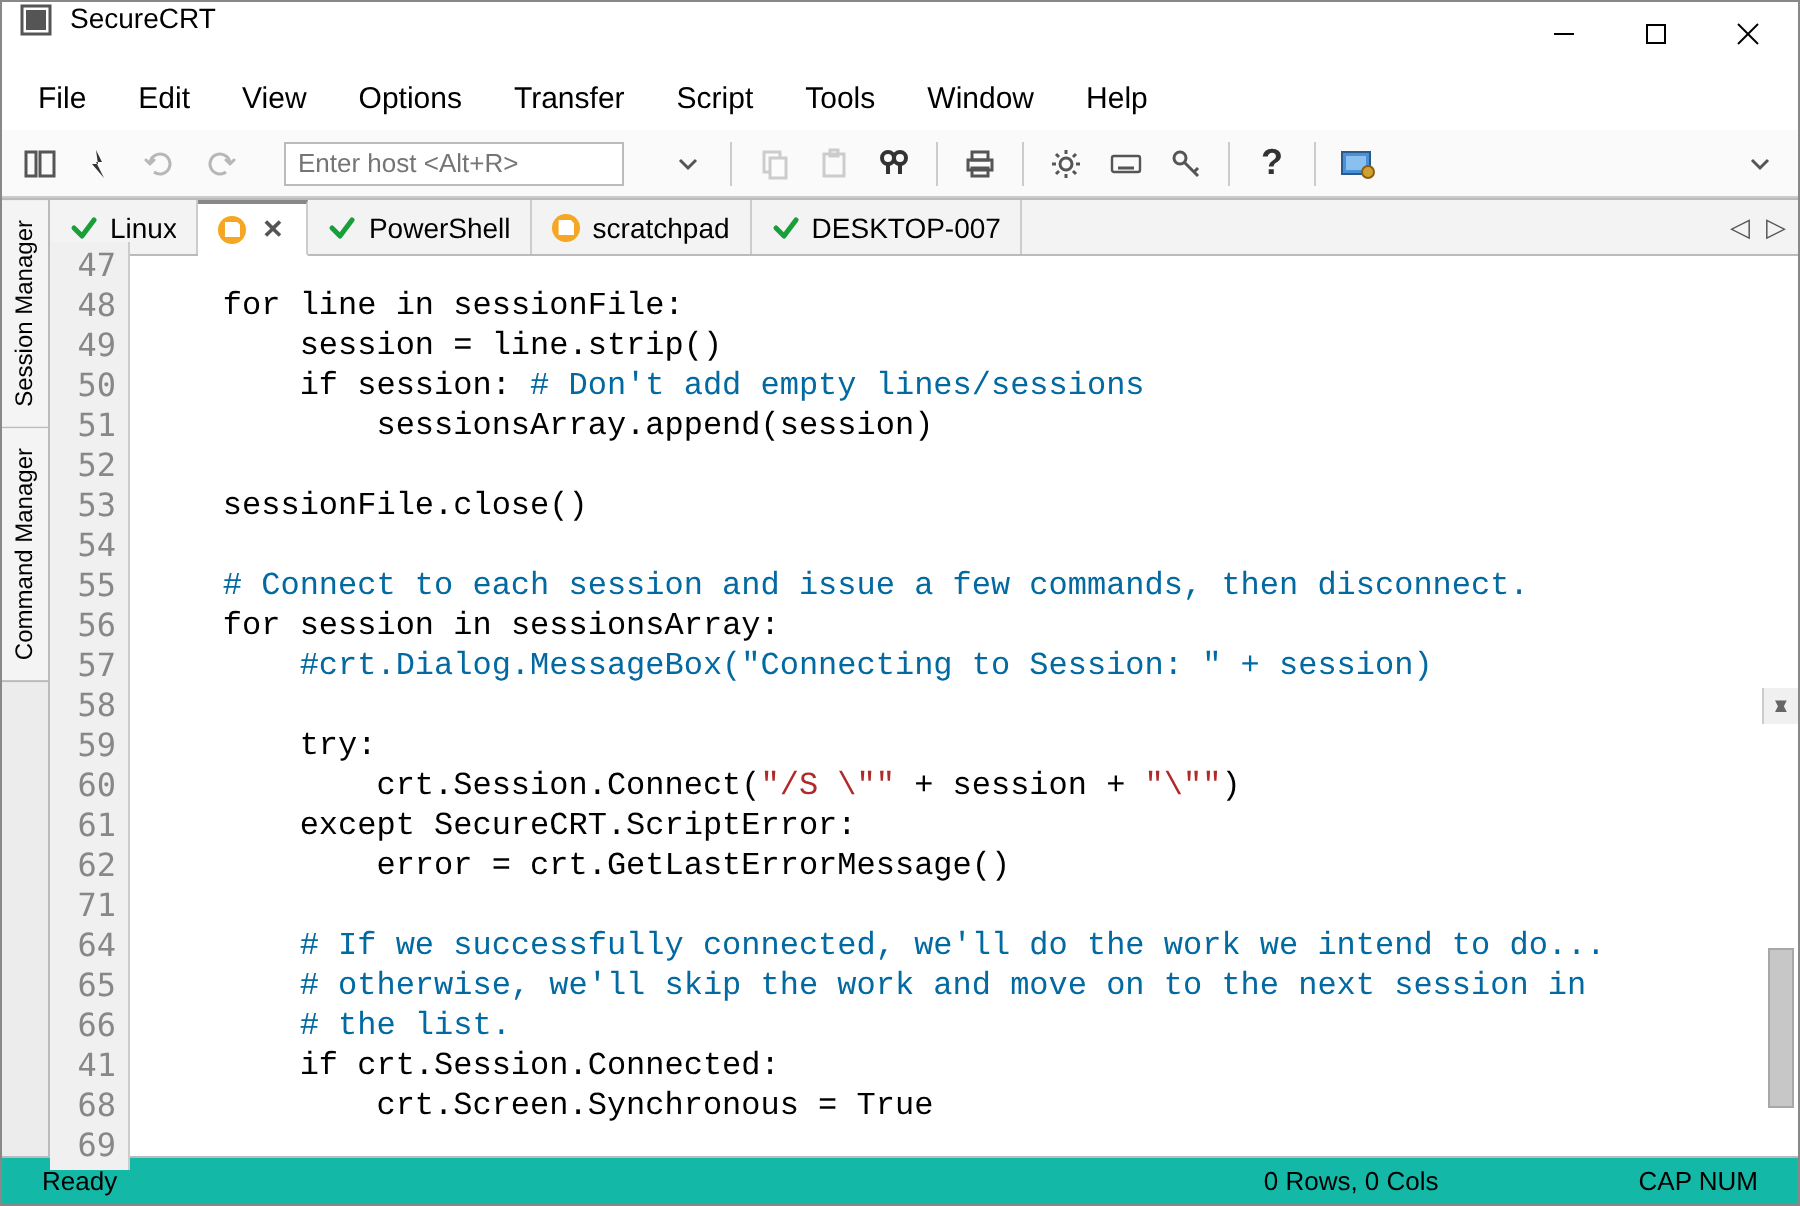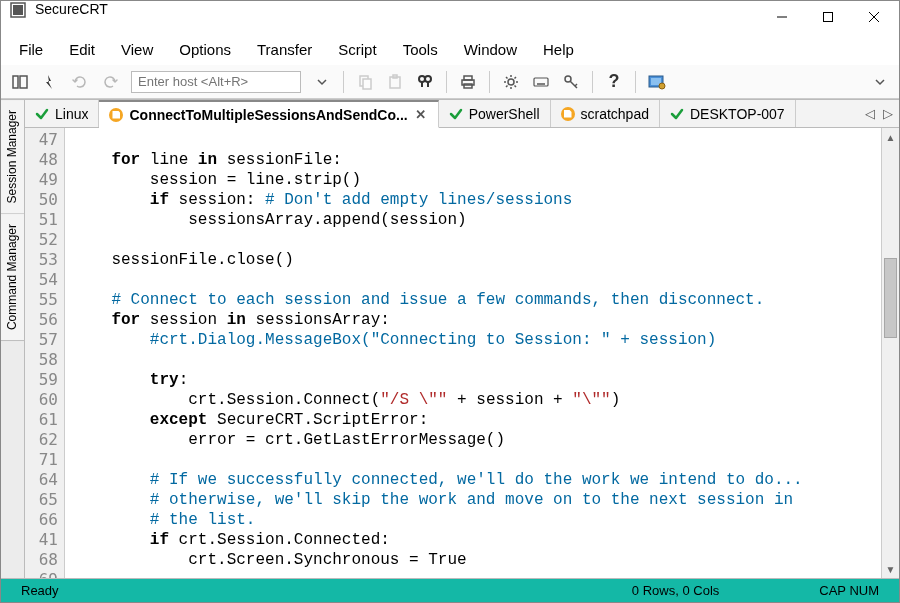--- a/index.html
+++ b/index.html
@@ -12,46 +12,46 @@
   .titlebar .spacer { flex: 1; }
   .winbtn { width: 46px; height: 32px; display: flex; align-items: center; justify-content: center; }
   .winbtn svg { stroke: #000; }
   
   .menubar { height: 28px; display: flex; align-items: flex-start; padding: 0 6px; gap: 2px; background: #fff; }
   .menuitem { padding: 4px 12px; font-size: 15px; border-radius: 0; }
   
   .toolbar { height: 34px; display: flex; align-items: center; padding: 0 6px; gap: 4px; border-bottom: 1px solid #ccc; background: #fafafa; }
   .tbtn { width: 26px; height: 26px; display: flex; align-items: center; justify-content: center; color: #555; }
   .tbtn.disabled { opacity: 0.4; }
-  .toolbar .hostinput { width: 170px; height: 22px; border: 1px solid #bbb; font-size: 13px; padding: 2px 6px; color: #777; background: #fff; margin: 0 4px; }
+  .toolbar .hostinput { width: 170px; height: 22px; border: 1px solid #bbb; font-size: 13px; padding: 2px 6px; color: #777; background: #fff; margin: 0 15px; }
   .tsep { width: 1px; height: 22px; background: #ccc; margin: 0 4px; }
   
   .main { flex: 1; display: flex; min-height: 0; border-top: 1px solid #bbb; }
   .sidebar { width: 24px; background: #ececec; border-right: 1px solid #bbb; display: flex; flex-direction: column; }
   .sidetab { writing-mode: vertical-rl; text-orientation: mixed; transform: rotate(180deg); padding: 10px 4px; font-size: 12px; text-align: center; border-top: 1px solid #bbb; background: #f4f4f4; }
   .content { flex: 1; display: flex; flex-direction: column; min-width: 0; }
   
   .tabstrip { height: 28px; display: flex; align-items: stretch; background: #f3f3f3; border-bottom: 1px solid #bbb; position: relative; }
   .tab { display: flex; align-items: center; padding: 0 10px; gap: 6px; border-right: 1px solid #ccc; font-size: 14px; background: #f3f3f3; max-width: 340px; }
   .tab.active { background: #fff; border-top: 2px solid #888; margin-bottom: -1px; border-bottom: 1px solid #fff; font-weight: bold; }
   .tab .tabicon { width: 14px; height: 14px; display: flex; align-items: center; justify-content: center; }
   .tab .tablabel { white-space: nowrap; overflow: hidden; text-overflow: ellipsis; }
   .tab .close { width: 14px; height: 14px; font-size: 13px; color: #555; display: flex; align-items: center; justify-content: center; }
   .tabnav { margin-left: auto; display: flex; align-items: center; padding: 0 6px; gap: 8px; color: #555; }
   .check-icon svg { stroke: #1a9e3a; }
   .doc-icon { width: 14px; height: 14px; border-radius: 50%; background: #f5a623; position: relative; }
   .doc-icon::after { content: ""; position: absolute; inset: 3px; background: #fff; clip-path: polygon(0 0, 70% 0, 100% 30%, 100% 100%, 0 100%); }
   
-  .editor-wrap { flex: 1; display: flex; min-height: 0; position: relative; }
+  .editor-wrap { flex: 1; display: flex; min-height: 0; position: relative; align-items: center; }
   .gutter { width: 40px; background: #f0f0f0; color: #888; text-align: right; padding: 2px 6px 2px 0; font-family: Consolas, monospace; font-size: 16px; line-height: 20px; border-right: 1px solid #ccc; overflow: hidden; }
   .code { flex: 1; min-width: 0; padding: 2px 0 2px 8px; font-family: Consolas, "Courier New", monospace; font-size: 16px; line-height: 20px; white-space: pre; overflow: hidden; }
   .vscroll { width: 18px; background: #f0f0f0; border-left: 1px solid #ccc; position: relative; }
   .vscroll .varrow { height: 18px; display: flex; align-items: center; justify-content: center; color: #666; font-size: 10px; }
   .vscroll .vthumb { position: absolute; left: 2px; right: 2px; top: 130px; height: 80px; background: #c7c7c7; border: 1px solid #a7a7a7; }
-  .kw { color: #000; font-weight: bold; }
+  .kw { color: #000; font-weight: normal; }
   .cm { color: #0369a1; }
   .st { color: #b02a2a; }
   
   .statusbar { height: 24px; border-top: 1px solid #bbb; display: flex; align-items: center; padding: 0 10px; font-size: 13px; background: #14b8a6; }
   .statusbar .cell { padding: 0 10px; }
   .statusbar .spacer { flex: 1; }
 </style>
 </head>
 <body>
 
@@ -213,21 +213,20 @@
               <svg width="14" height="14" viewBox="0 0 14 14" fill="none" stroke-width="2.5" stroke-linecap="round" stroke-linejoin="round">
                 <path d="M2 7 L6 11 L12 3"></path>
               </svg>
             </span>
             <span class="tablabel">Linux</span>
           </div>
           <div class="tab active">
             <span class="tabicon ">
               <span class="doc-icon"></span>
             </span>
-            <span class="tablabel">ConnectToMultipleSessionsAndSendCo...</span>
             <span class="close">✕</span>
           </div>
           <div class="tab">
             <span class="tabicon check-icon">
               <svg width="14" height="14" viewBox="0 0 14 14" fill="none" stroke-width="2.5" stroke-linecap="round" stroke-linejoin="round">
                 <path d="M2 7 L6 11 L12 3"></path>
               </svg>
             </span>
             <span class="tablabel">PowerShell</span>
           </div>

